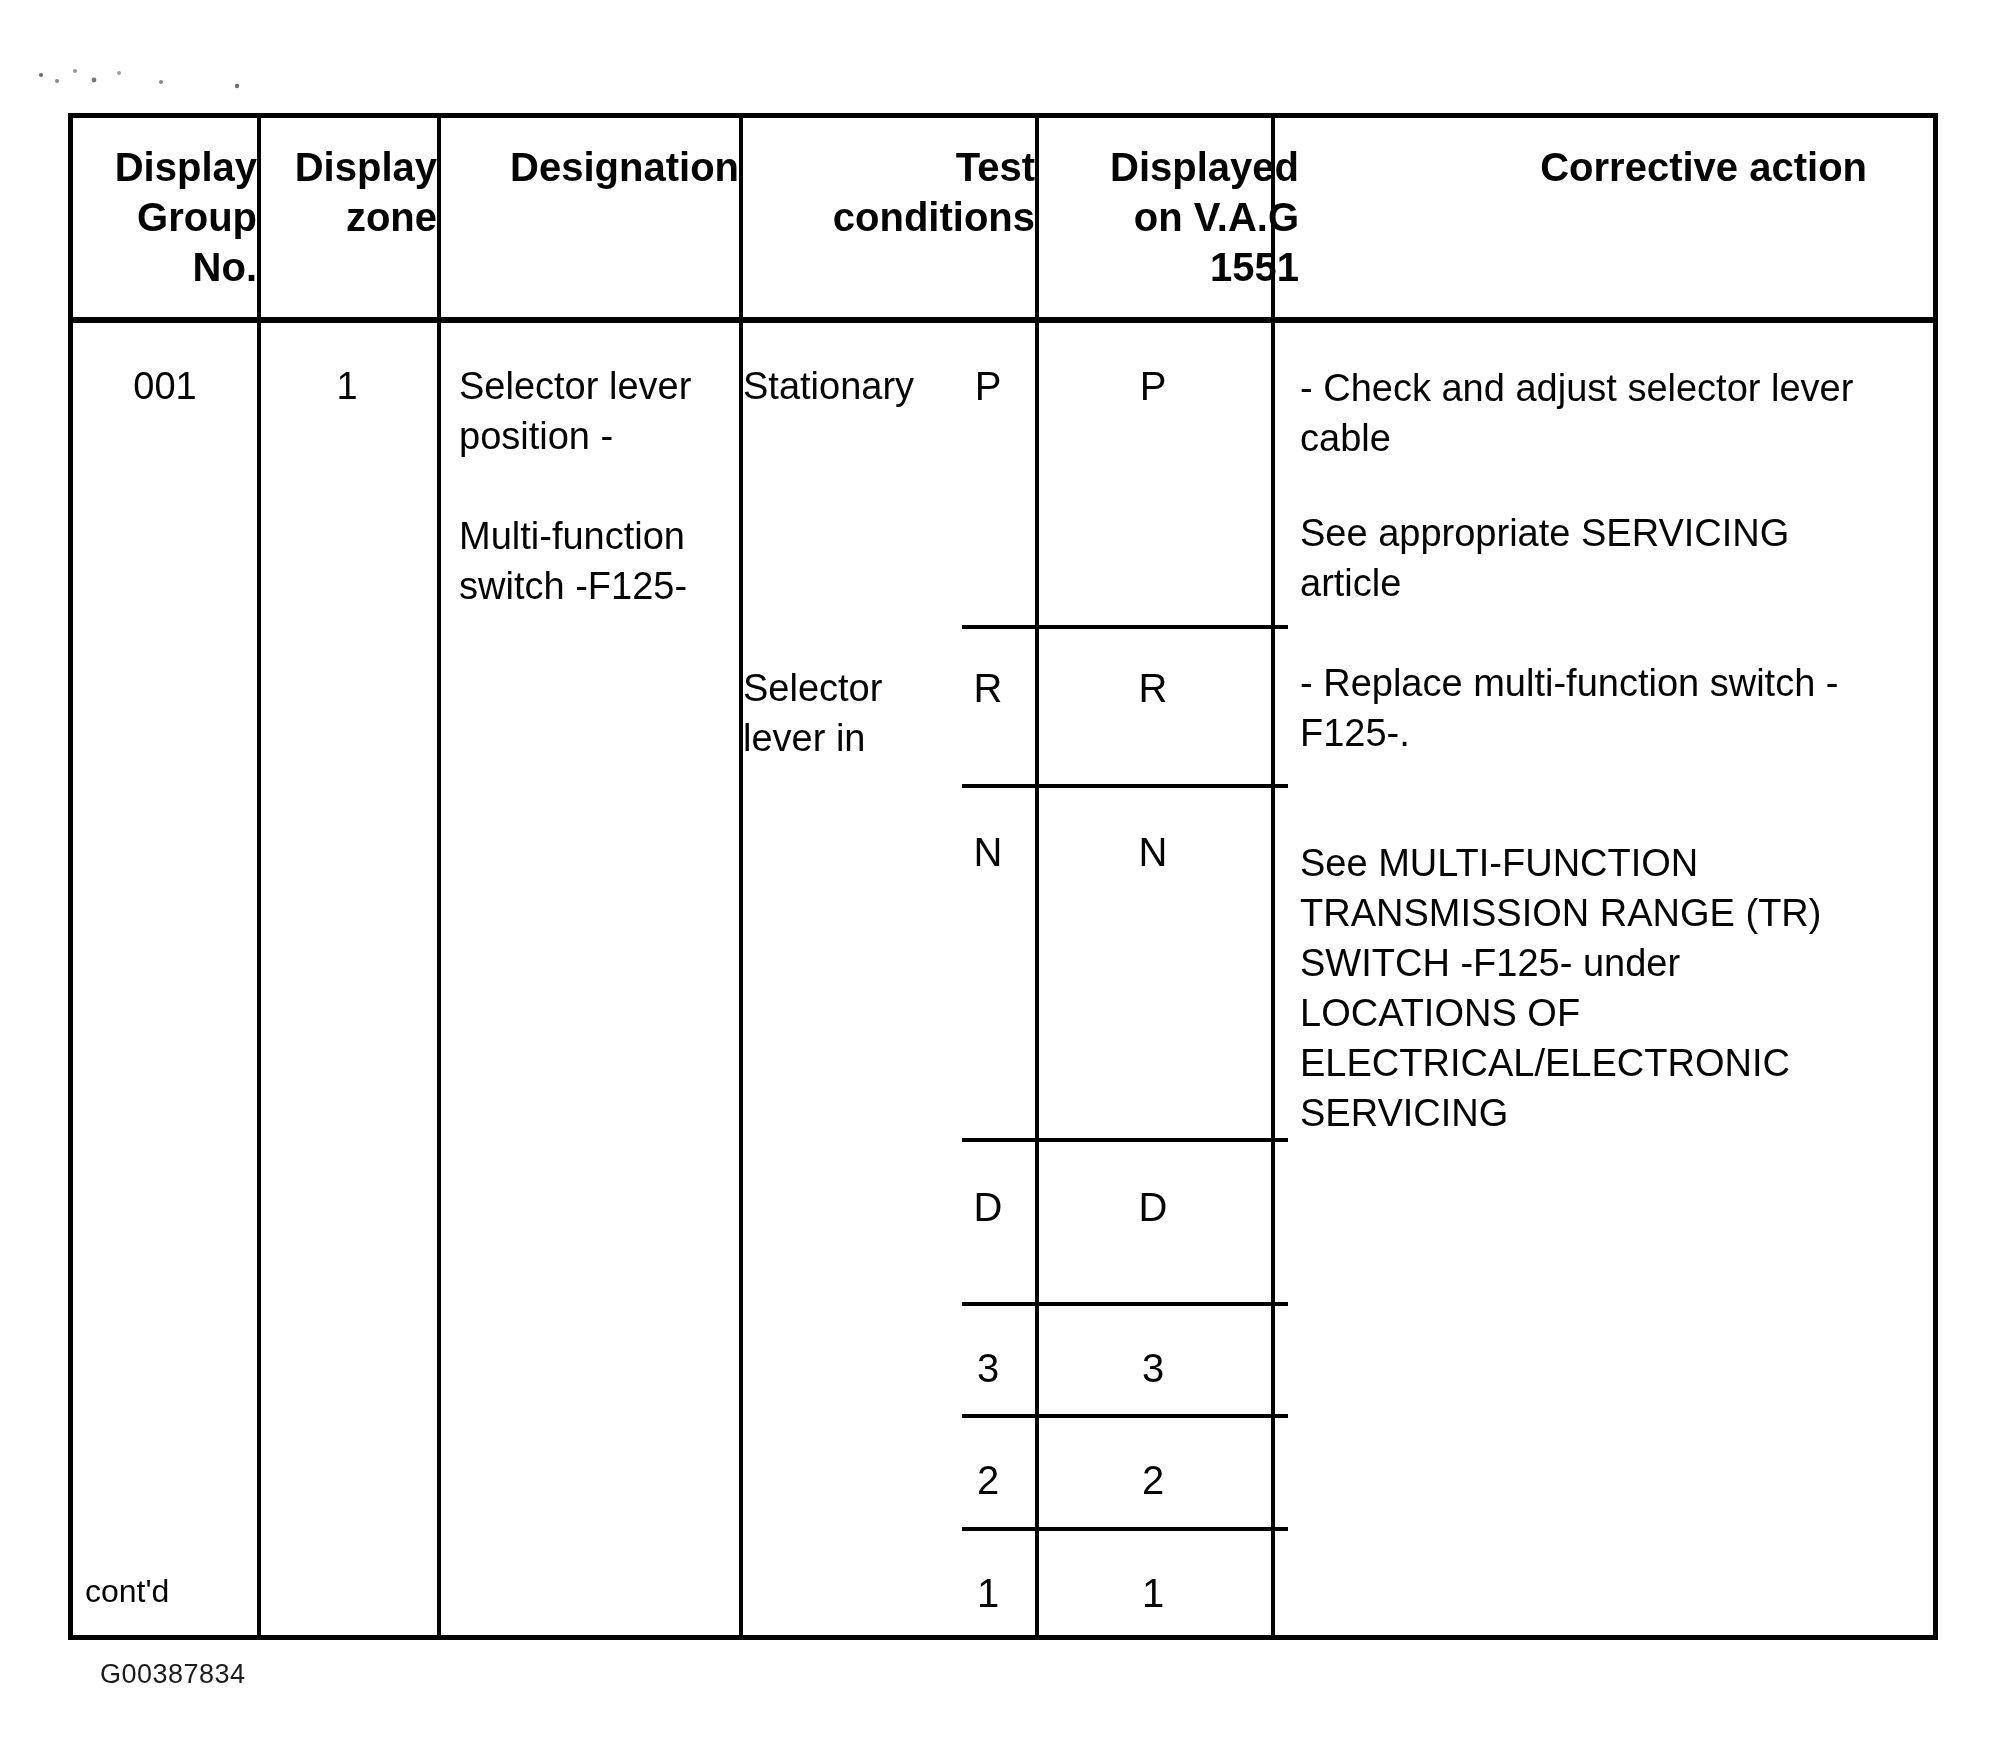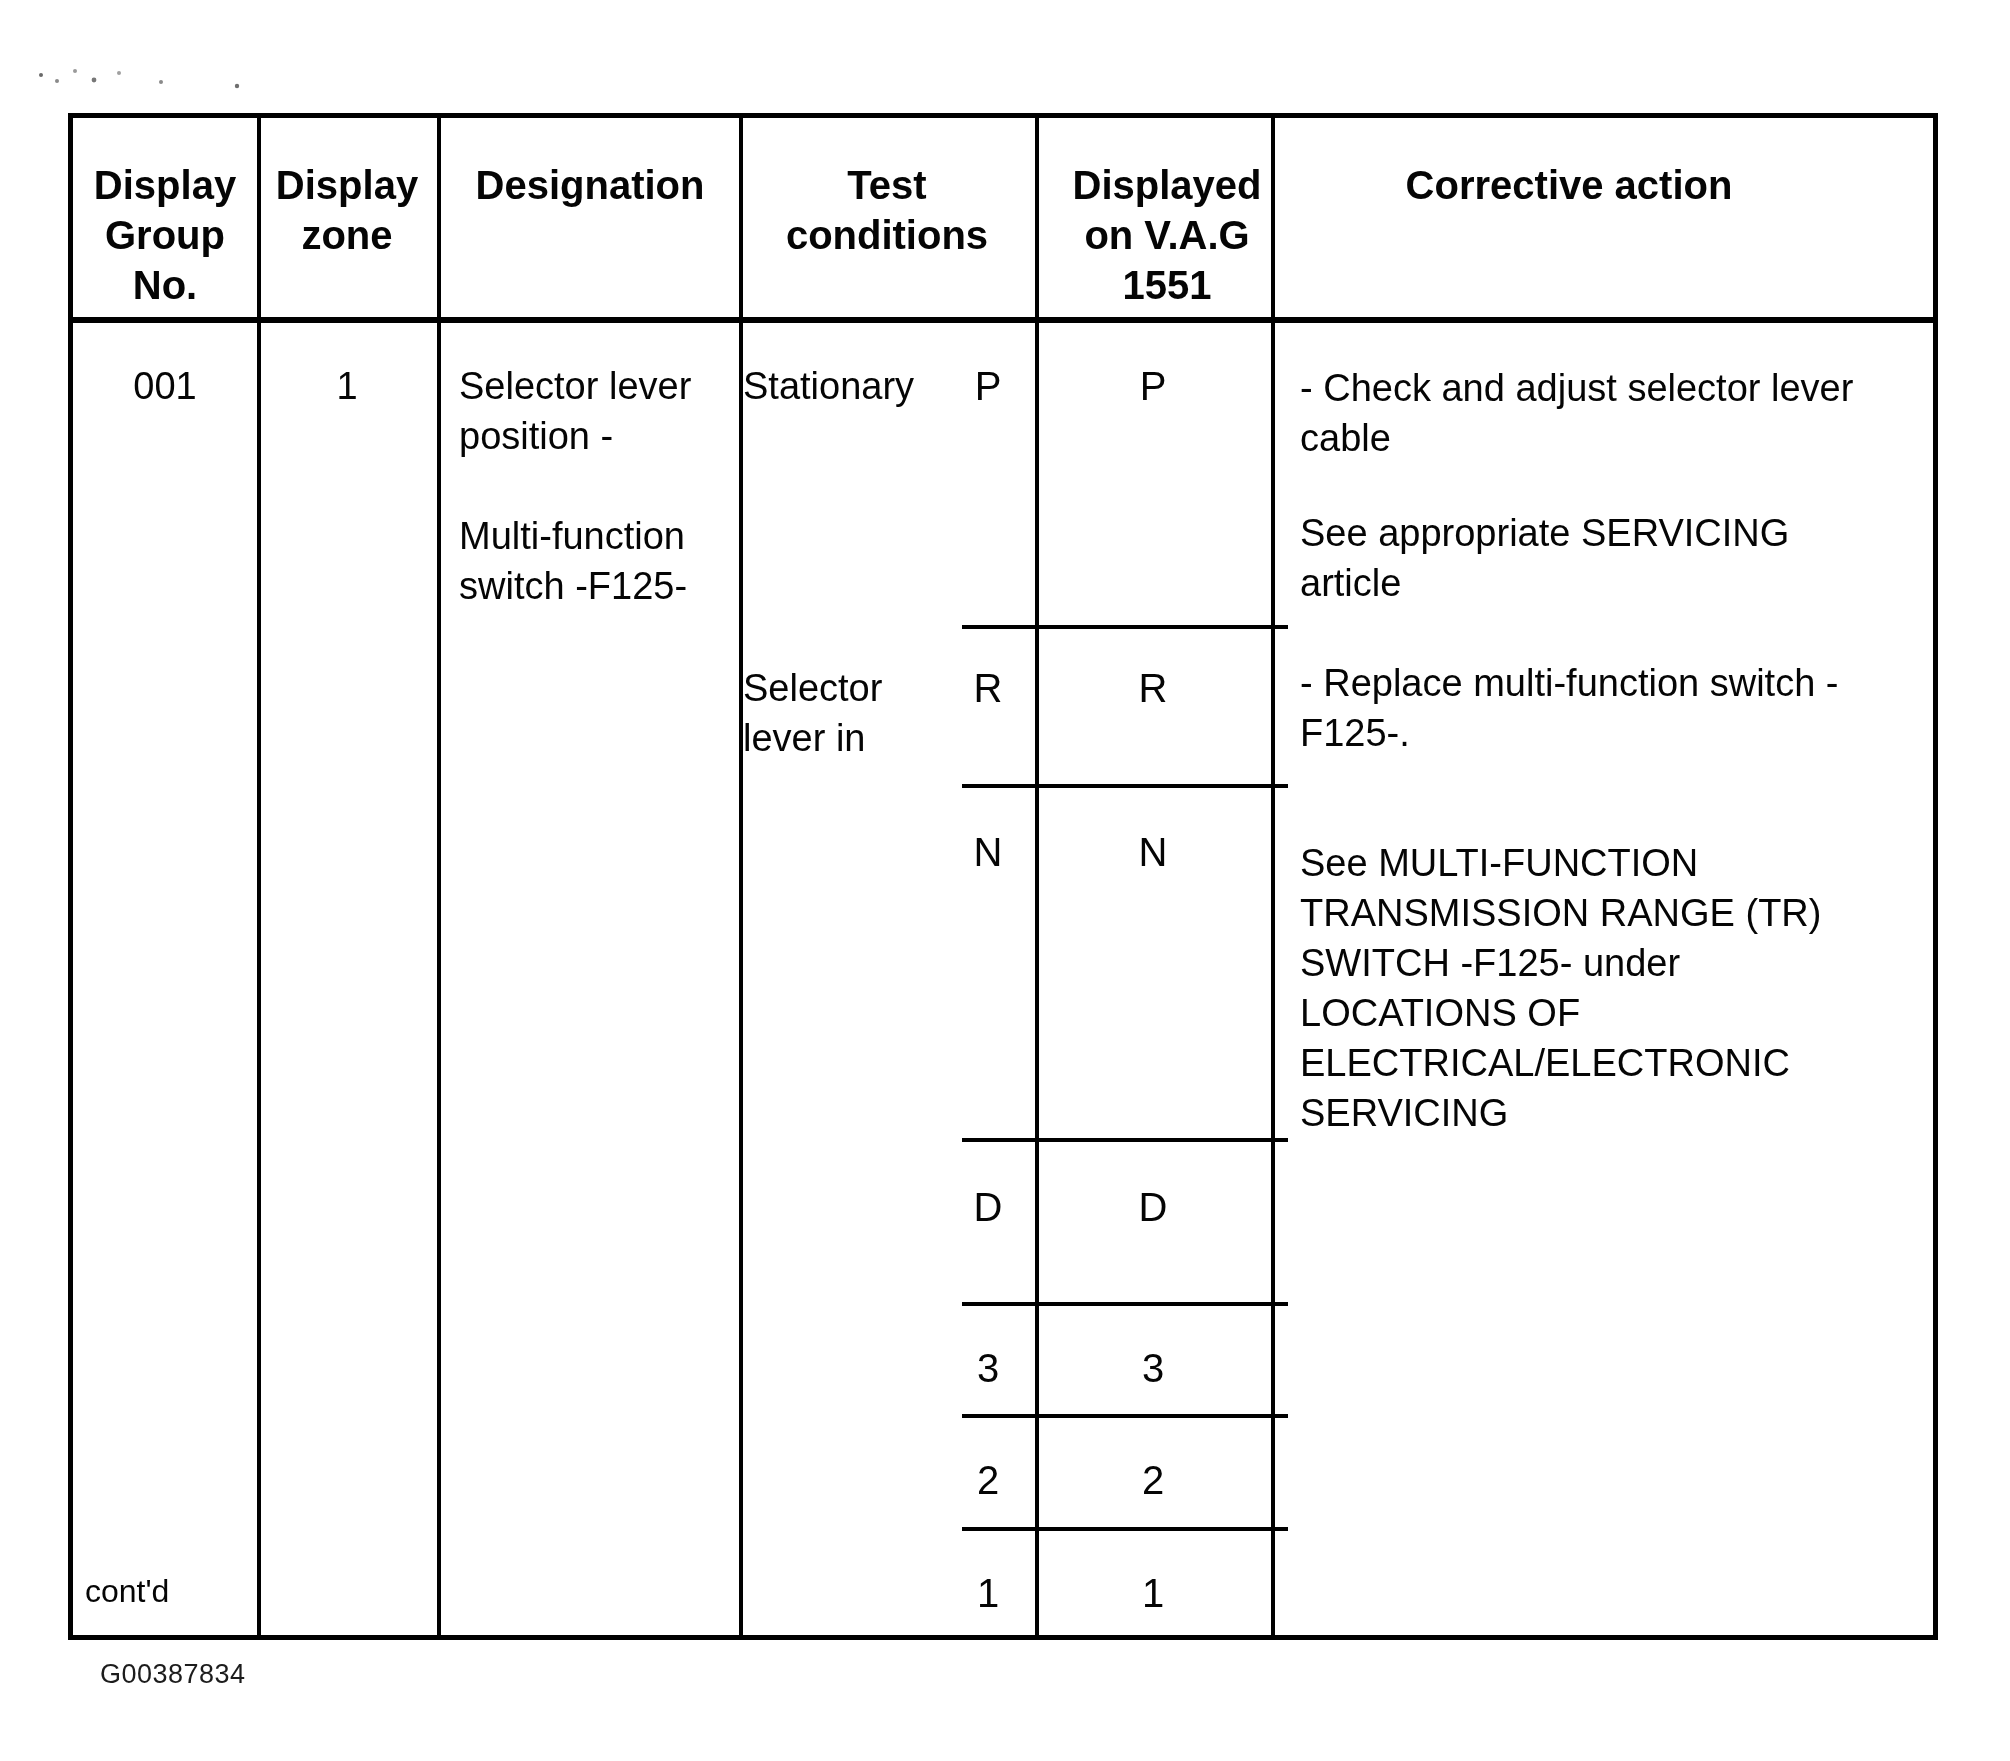--- a/index.html
+++ b/index.html
@@ -34,21 +34,21 @@
   .vline.c1{left:184px;} .vline.c2{left:364px;} .vline.c3{left:666px;}
   .vline.c4{left:962px;} .vline.c5{left:1198px;}
   .header-rule{position:absolute;left:0;right:0;top:199px;height:6px;background:#000;}
 
   
   .subdiv{position:absolute;left:889px;width:326px;height:4px;background:#000;}
   .subdiv.d1{top:507px;} .subdiv.d2{top:666px;} .subdiv.d3{top:1020px;}
   .subdiv.d4{top:1184px;} .subdiv.d5{top:1296px;} .subdiv.d6{top:1409px;}
 
   
-  .hcell{position:absolute;top:42px;text-align:center;font-weight:bold;font-size:40px;line-height:50px;}
+  .hcell{position:absolute;top:24px;text-align:right;font-weight:bold;font-size:40px;line-height:50px;}
   .hcell.h1{left:0;width:184px;}
   .hcell.h2{left:184px;width:180px;}
   .hcell.h3{left:368px;width:298px;}
   .hcell.h4{left:666px;width:296px;}
   .hcell.h5{left:962px;width:264px;}
   .hcell.h6{left:1198px;width:596px;}
 
   
   .bline{min-height:50px;line-height:50px;white-space:nowrap;}
   .btxt{font-size:38px;line-height:50px;}

